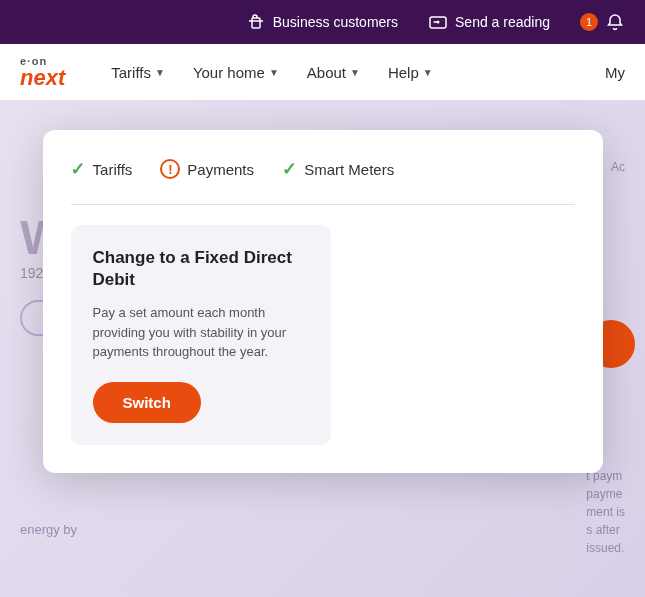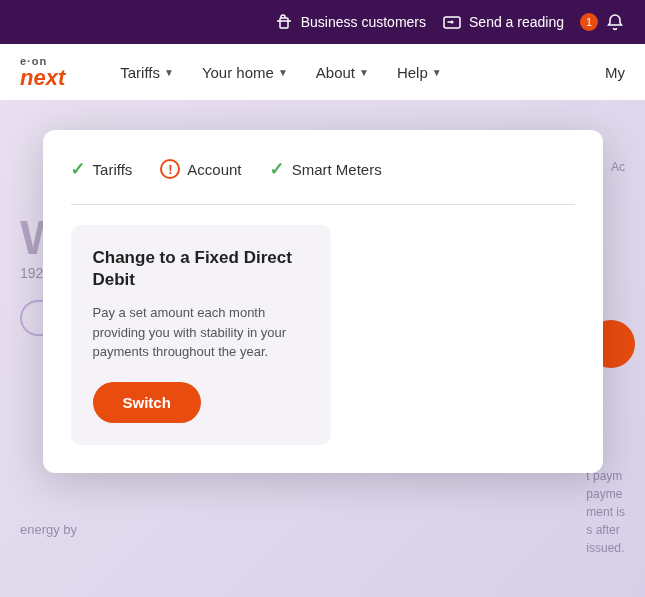--- a/index.html
+++ b/index.html
@@ -13,21 +13,21 @@
     }
 
     
     .top-bar {
       background: #3d1152;
       height: 44px;
       display: flex;
       align-items: center;
       justify-content: flex-end;
       padding: 0 20px;
-      gap: 16px;
+      gap: 30px;
     }
     .top-bar-item {
       display: flex;
       align-items: center;
       gap: 7px;
       color: white;
       font-size: 14px;
       cursor: pointer;
     }
     .top-bar-icon {
@@ -54,21 +54,21 @@
     .main-nav {
       background: white;
       height: 56px;
       display: flex;
       align-items: center;
       padding: 0 20px;
       gap: 0;
       position: relative;
     }
     .logo {
-      margin-right: 43px;
+      margin-right: 34px;
       display: flex;
       flex-direction: column;
       line-height: 1;
     }
     .logo-eon {
       color: #555;
       font-size: 11px;
       font-weight: bold;
       letter-spacing: 1px;
     }
@@ -382,21 +382,21 @@
 
     <div class="check-items">
 
       <div class="check-item">
         <span class="check-icon-pass">✓</span>
         <span>Tariffs</span>
       </div>
 
       <div class="check-item">
         <span class="check-icon-warn">!</span>
-        <span>Account</span>
+        <span>Payments</span>
       </div>
 
       <div class="check-item">
         <span class="check-icon-pass">✓</span>
         <span>Smart Meters</span>
       </div>
     </div>
 
     <hr class="modal-divider">
 

